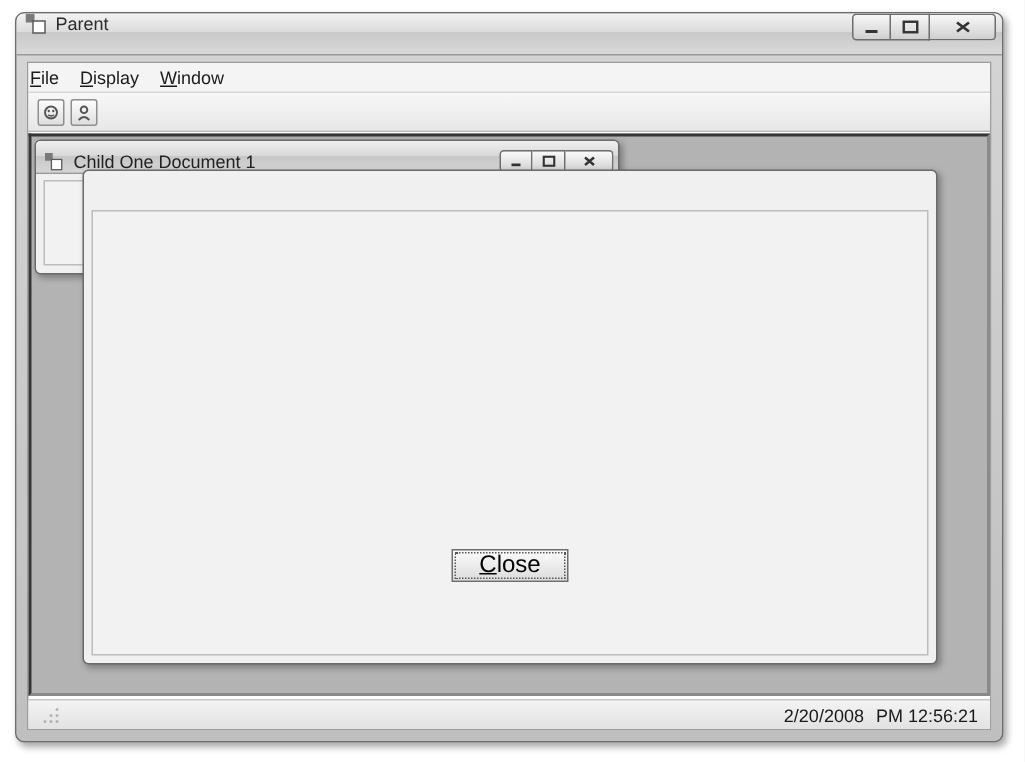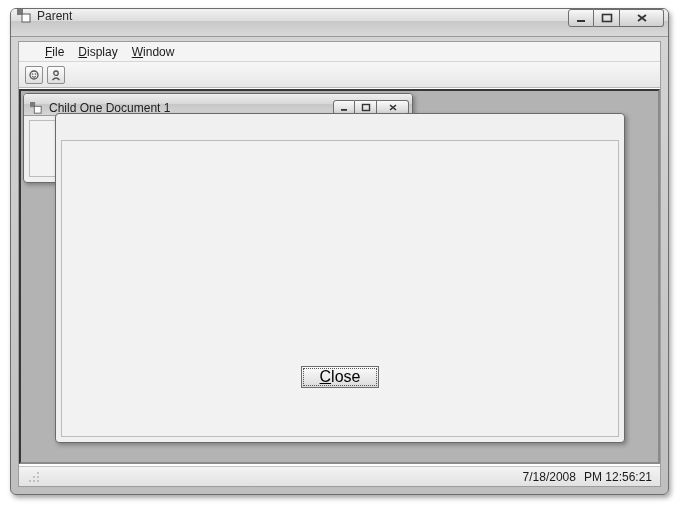--- a/index.html
+++ b/index.html
@@ -71,21 +71,21 @@
     background: #fff;
     border: 1px solid #9d9d9d;
   }
 
   
   .menubar {
     height: 20px;
     display: flex;
     align-items: center;
     gap: 14px;
-    padding: 0 26px;
+    padding: 0 1px;
     background: #f4f4f4;
     border-bottom: 1px solid #d6d6d6;
     color: #1a1a1a;
   }
   .menu-item { cursor: default; }
   .menu-item u { text-decoration: underline; }
 
   
   .toolbar {
     height: 26px;
@@ -293,18 +293,18 @@
       <span class="status-grip">
         <svg width="14" height="14">
           <circle cx="3" cy="11" r="1" fill="#888"></circle>
             <circle cx="7" cy="11" r="1" fill="#888"></circle>
             <circle cx="11" cy="11" r="1" fill="#888"></circle>
           <circle cx="7" cy="7" r="1" fill="#888"></circle>
             <circle cx="11" cy="7" r="1" fill="#888"></circle>
           <circle cx="11" cy="3" r="1" fill="#888"></circle>
         </svg>
       </span>
-      <span class="status-date">7/18/2008</span>
+      <span class="status-date">2/20/2008</span>
       <span class="status-time">PM 12:56:21</span>
     </div>
 
   </div>
 </div>
 
 </body></html>

